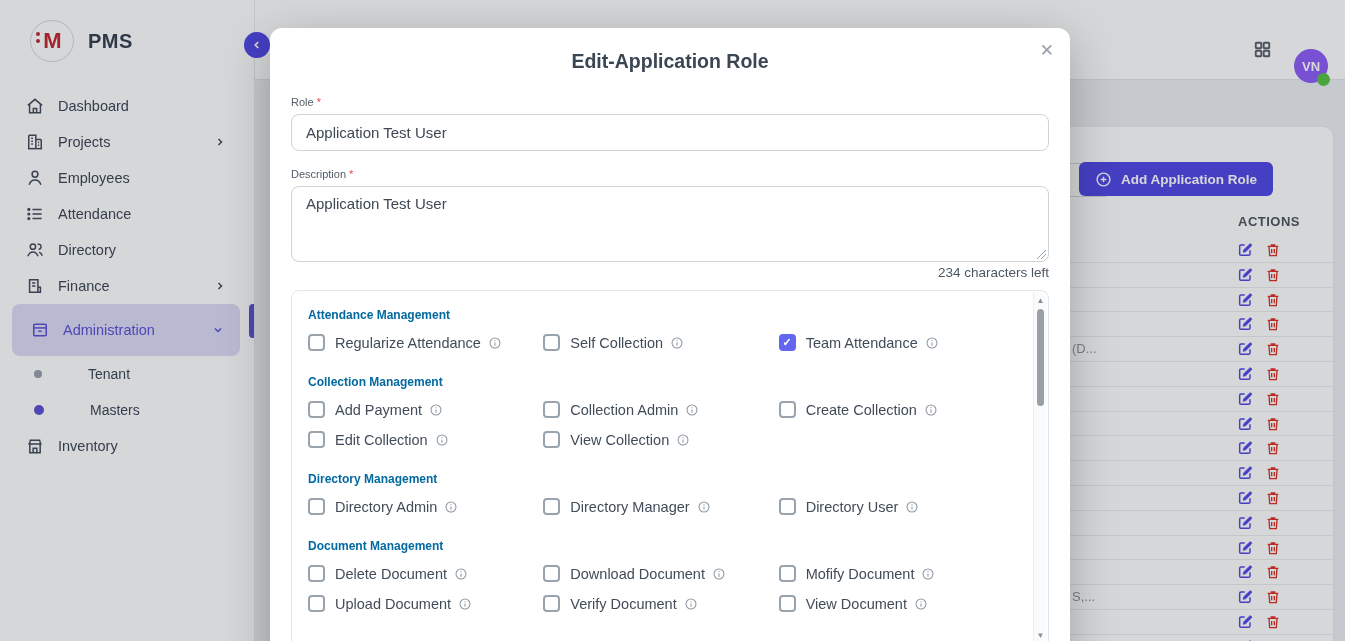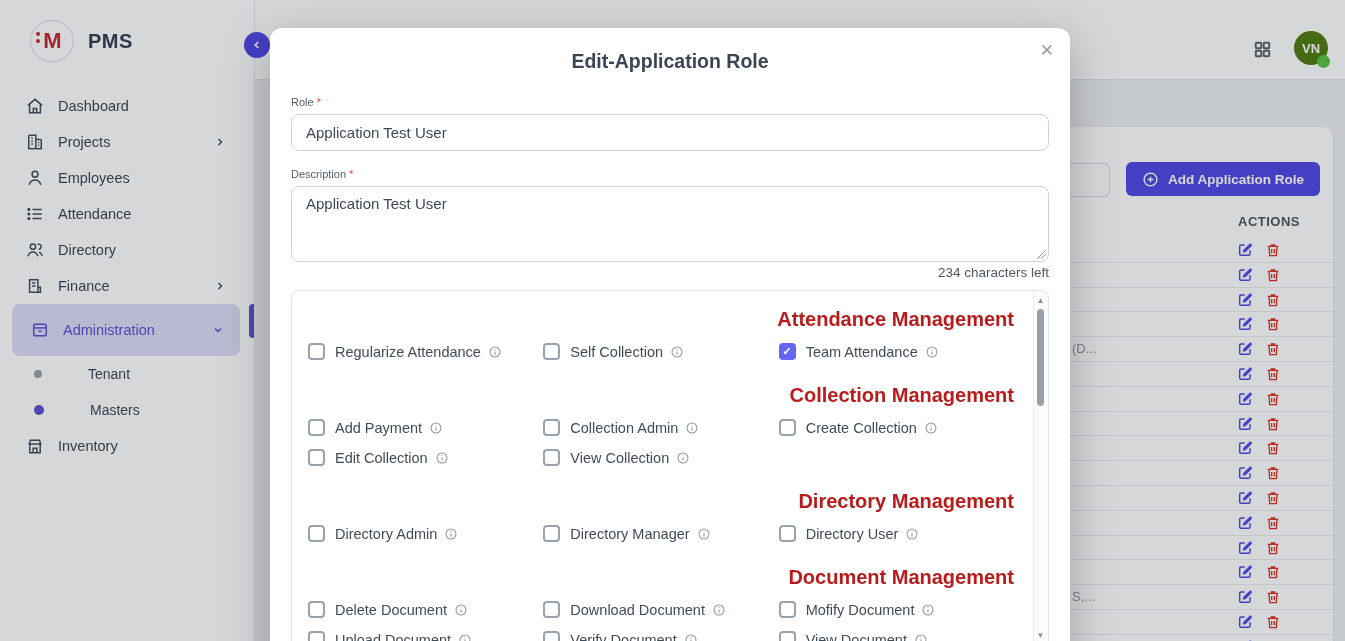--- a/index.html
+++ b/index.html
@@ -50,40 +50,40 @@
   .nav-sub.active .sub-dot { background:#584fd2; width:10px; height:10px; }
   .sub-label { margin-left:46px; }
   
   .topbar {
     position:absolute; left:255px; top:0; width:1090px; height:80px;
     background:#ffffff; border-bottom:1px solid #e3e5e8; z-index:1;
   }
   .apps-icon { position:absolute; right:73px; top:40px; width:19px; height:19px; color:#565e68; cursor:pointer; }
   .apps-icon svg { width:19px; height:19px; }
   .avatar {
-    position:absolute; right:17px; top:31px; width:34px; height:34px; border-radius:50%;
-    background:#4d7c0f; color:#fff; font-size:13px; font-weight:700;
+    position:absolute; right:17px; top:49px; width:34px; height:34px; border-radius:50%;
+    background:#8b5cf6; color:#fff; font-size:13px; font-weight:700;
     display:flex; align-items:center; justify-content:center; cursor:pointer;
   }
   .status-dot {
     position:absolute; right:-2px; bottom:-3px; width:13px; height:13px;
     border-radius:50%; background:#55c342;
   }
   
   .card {
     position:absolute; left:285px; top:127px; width:1048px; height:600px;
     background:#ffffff; border-radius:10px; box-shadow:0 1px 3px rgba(16,24,40,.08); z-index:1;
   }
   .search-input {
     position:absolute; left:665px; top:36px; width:160px; height:34px;
     border:1px solid #d4d8dd; border-radius:6px; background:#fff; padding:0 10px;
     font:inherit; font-size:14px; color:#3d4855;
   }
   .add-btn {
-    position:absolute; left:841px; top:35px; height:34px; padding:0 16px;
+    position:absolute; left:794px; top:35px; height:34px; padding:0 16px;
     display:flex; align-items:center; gap:9px; background:#4f46e5; color:#fff;
     border:none; border-radius:6px; font-size:13.5px; font-weight:700; cursor:pointer;
     font-family:inherit;
   }
   .add-btn svg { width:17px; height:17px; }
   .actions-header {
     position:absolute; right:33px; top:87px; font-size:13px; font-weight:700;
     color:#4a545e; letter-spacing:.5px;
   }
   .table-rows { position:absolute; left:0; top:111px; width:100%; }
@@ -132,21 +132,21 @@
     position:absolute; right:3px; bottom:3px; width:9px; height:9px; cursor:nwse-resize;
     background:
       linear-gradient(135deg, transparent 45%, #9aa3ac 45%, #9aa3ac 52%, transparent 52%,
       transparent 70%, #9aa3ac 70%, #9aa3ac 77%, transparent 77%);
   }
   .chars-left { margin-top:3px; text-align:right; font-size:13.5px; color:#4c5762; }
   .perms-box {
     position:relative; margin-top:10px; border:1px solid #e2e6ea; border-radius:8px;
     height:400px; overflow:hidden; padding:2px 34px 0 16px;
   }
-  .sec-title { margin-top:24px; font-size:20px; font-weight:700; color:#b91c1c;text-align:right; }
+  .sec-title { margin-top:24px; font-size:12px; font-weight:700; color:#0369a1; }
   .sec-title.first { margin-top:15px; }
   .perm-grid {
     display:grid; grid-template-columns:repeat(3, 1fr); row-gap:13px; margin-top:12px;
   }
   .perm-item { display:flex; align-items:center; gap:10px; font-size:14.5px; color:#414c59; }
   .cb {
     flex:none; width:17px; height:17px; border:2px solid #99a3ad; border-radius:4px;
     background:#fff; cursor:pointer; display:inline-flex; align-items:center; justify-content:center;
   }
   .cb.checked { background:#6366f1; border-color:#6366f1; color:#fff; font-size:11px; font-weight:700; }

